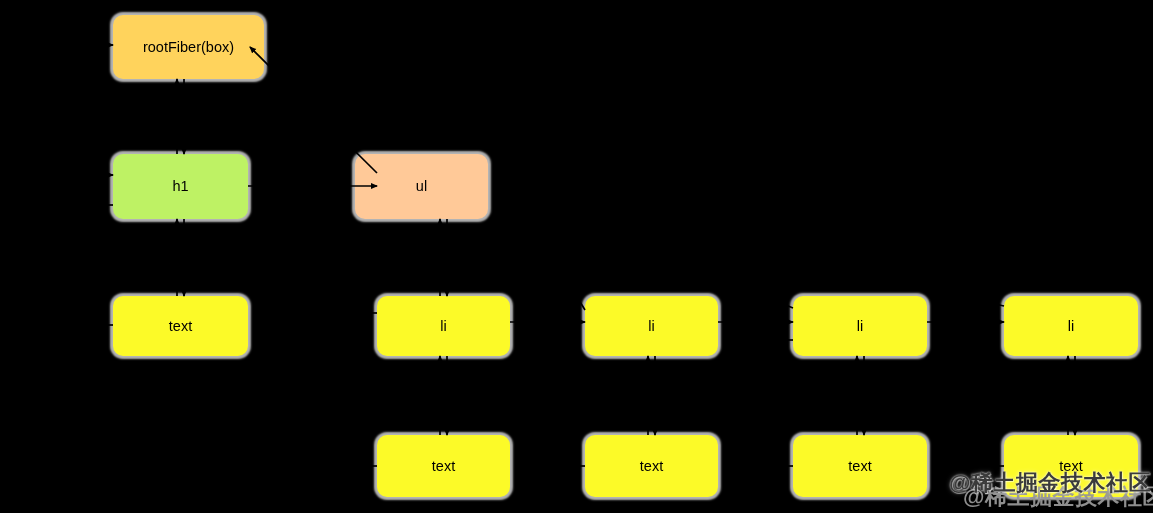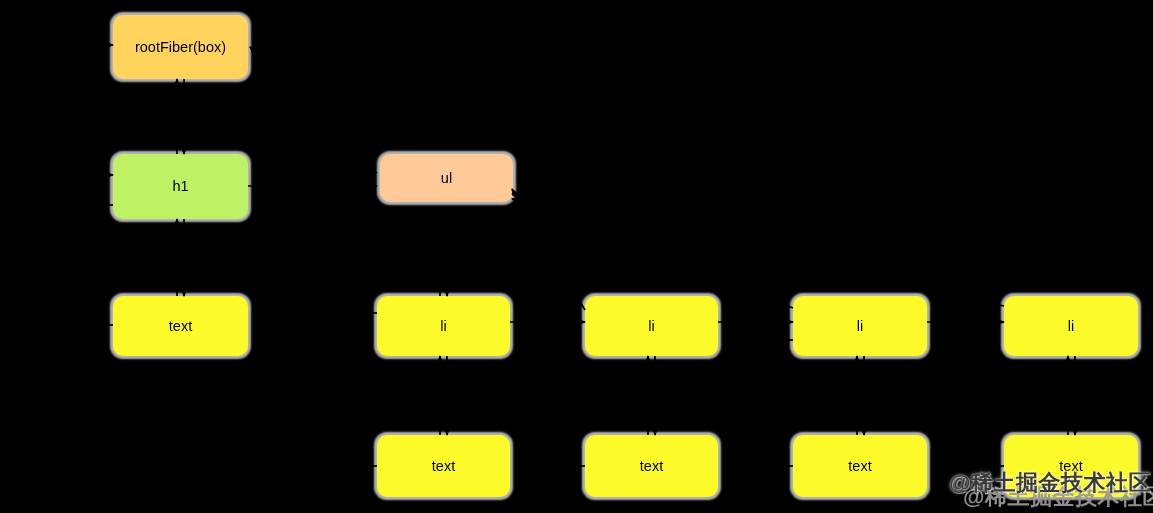--- a/index.html
+++ b/index.html
@@ -98,27 +98,27 @@
         <line x1="778" y1="340" x2="793" y2="340"></line>
         <line x1="362" y1="466" x2="377" y2="466"></line>
         <line x1="570" y1="466" x2="585" y2="466"></line>
         <line x1="778" y1="466" x2="793" y2="466"></line>
         <line x1="989" y1="466" x2="1004" y2="466"></line>
       </g>
   </svg>
 
   <span class="wm wm-back">@稀土掘金技术社区</span>
   <span class="wm wm-front">@稀土掘金技术社区</span>
-<div class="node" style="left: 113px; top: 15px; width: 135px; height: 64px; background: rgb(255, 211, 92);">
+<div class="node" style="left: 113px; top: 15px; width: 151px; height: 64px; background: rgb(255, 211, 92);">
       <span>rootFiber(box)</span>
     </div>
     <div class="node" style="left: 113px; top: 154px; width: 135px; height: 65px; background: #bef264;">
       <span>h1</span>
     </div>
-    <div class="node" style="left: 380px; top: 154px; width: 133px; height: 48px; background: rgb(255, 201, 152);">
+    <div class="node" style="left: 355px; top: 154px; width: 133px; height: 65px; background: rgb(255, 201, 152);">
       <span>ul</span>
     </div>
     <div class="node" style="left: 113px; top: 296px; width: 135px; height: 60px; background: rgb(252, 250, 40);">
       <span>text</span>
     </div>
     <div class="node" style="left: 377px; top: 296px; width: 133px; height: 60px; background: rgb(252, 250, 40);">
       <span>li</span>
     </div>
     <div class="node" style="left: 585px; top: 296px; width: 133px; height: 60px; background: rgb(252, 250, 40);">
       <span>li</span>

